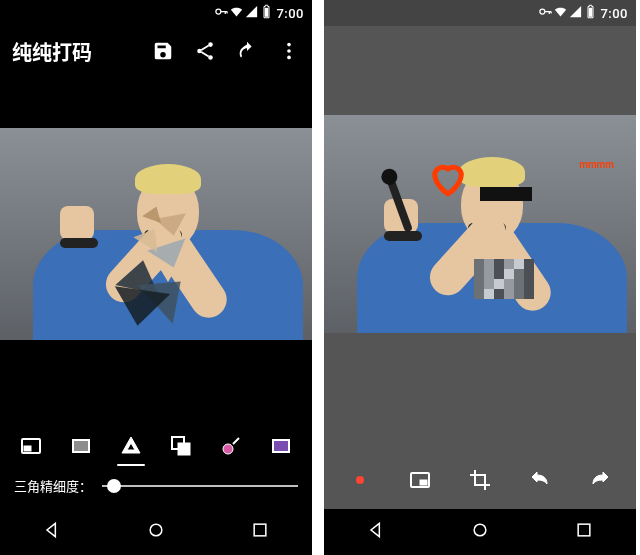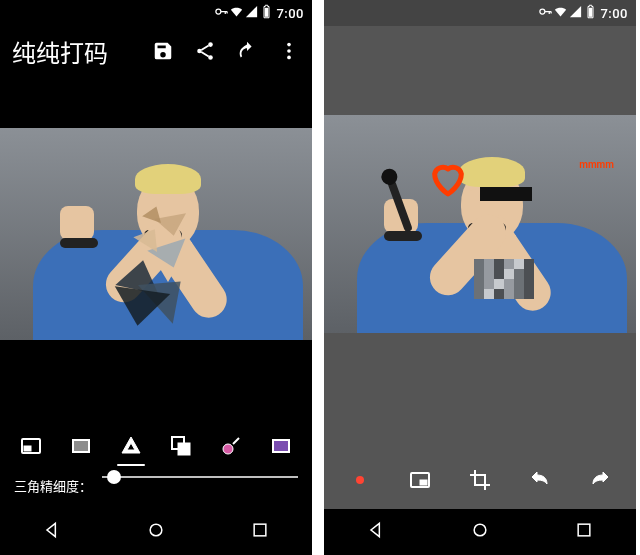--- a/index.html
+++ b/index.html
@@ -39,21 +39,21 @@
   
   .appbar {
     height: 50px;
     display: flex;
     align-items: center;
     padding: 0 12px;
     color: #fff;
   }
   .phone.left  .appbar { background: #000; }
   .phone.right .appbar { background: #555; }
-  .appbar .title { font-size: 24px; font-weight: 400; flex: 1; }
+  .appbar .title { font-size: 20px; font-weight: 700; flex: 1; }
   .appbar .actions { display: flex; gap: 20px; align-items: center; }
   .appbar .actions svg { width: 22px; height: 22px; fill: #fff; }
   .icon-btn { cursor: pointer; display: flex; }
 
   
   .canvas-left {
     flex: 1;
     background: #000;
     display: flex;
     align-items: center;
@@ -155,21 +155,21 @@
   .phone.left .toolrow { background:#000; }
   .phone.right .toolrow { background:#555; height:58px; }
   .tool {
     width: 36px; height: 28px; display:flex; align-items:center; justify-content:center;
     cursor:pointer; border-radius:4px; position:relative;
   }
   .tool svg { width:24px;height:24px; fill:#fff; stroke:#fff; }
   .tool.selected::after{content:"";position:absolute;left:4px;right:4px;bottom:-6px;height:2px;background:#fff;border-radius:1px;}
   .tool.purple svg{ fill:#7a4db0; stroke:#7a4db0; }
   .sliderrow{
-    display:flex; align-items:flex-start; gap:10px;
+    display:flex; align-items:center; gap:10px;
     padding: 6px 14px 14px; color:#fff; font-size:13px;
   }
   .sliderrow .track{
     flex:1; height:2px; background:#bfbfbf; position:relative;
   }
   .sliderrow .thumb{
     position:absolute; top:50%; left:6%;
     width:14px;height:14px;border-radius:50%;background:#fff;
     transform:translate(-50%,-50%);
   }

